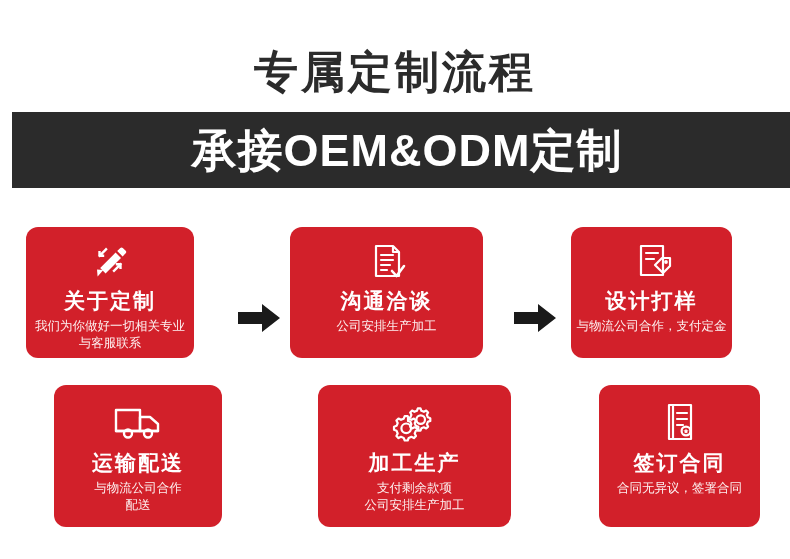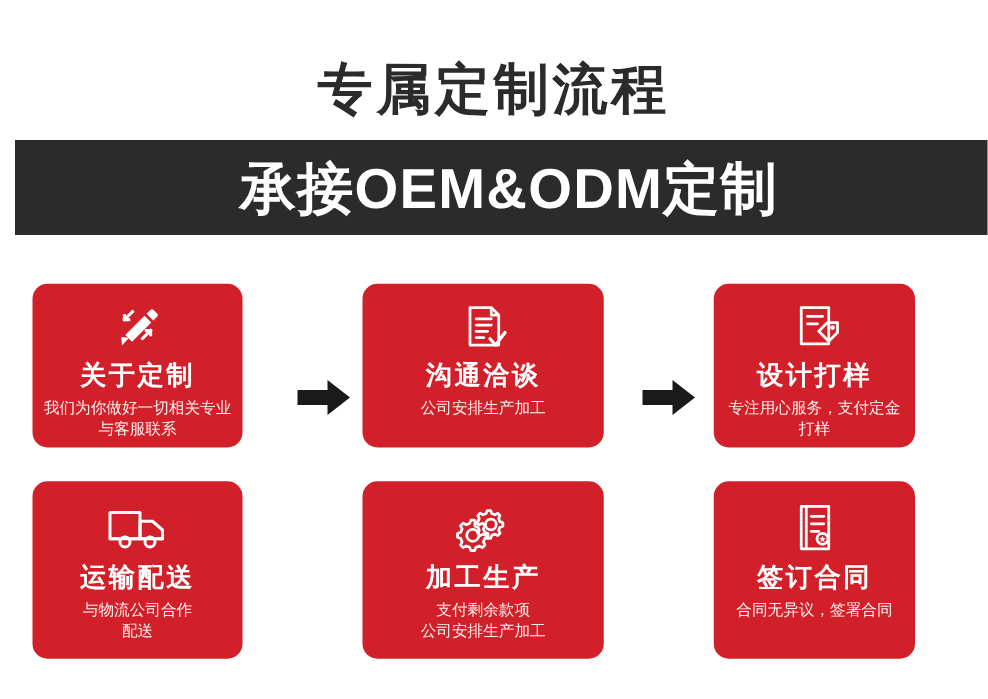--- a/index.html
+++ b/index.html
@@ -73,21 +73,21 @@
     flex-direction: column;
     align-items: center;
     justify-content: flex-start;
     padding-top: 12px;
     overflow: hidden;
   }
   .card-c1 { left: 26px;  width: 168px; }
   .card-c2 { left: 290px; width: 193px; }
   .card-c3 { left: 571px; width: 161px; }
   .row-top .card    { height: 131px; }
-  .row-bottom .card { height: 142px; }
+  .row-bottom .card { height: 142px; margin-left: 28px; }
 
   .card-icon {
     height: 48px;
     display: flex;
     align-items: center;
     justify-content: center;
     margin-bottom: 2px;
   }
   .row-bottom .card-icon { height: 52px; }
   .card-icon svg { display: block; }
@@ -192,22 +192,21 @@
               <line x1="15" y1="18" x2="23" y2="18"></line>
             </g>
             <g fill="none" stroke="#ffffff" stroke-width="2.2" stroke-linejoin="round">
               <path d="M24 24 L31 17 L39 17 L39 25 L32 32 Z"></path>
             </g>
             <circle cx="35" cy="21" r="1.9" fill="#ffffff"></circle>
           </svg>
         </div>
         <div class="card-title">设计打样</div>
         <div class="card-desc">
-          <div>专注用心服务，支付定金</div>
-          <div>打样</div>
+          <div>与物流公司合作，支付定金</div>
         </div>
       </div>
 
       <div class="arrow arrow-a1">
         <svg width="46" height="32" viewBox="0 0 46 32">
           <path d="M2 10 H26 V2 L44 16 L26 30 V22 H2 Z" fill="#1a1a1a"></path>
         </svg>
       </div>
       <div class="arrow arrow-a2">
         <svg width="46" height="32" viewBox="0 0 46 32">

